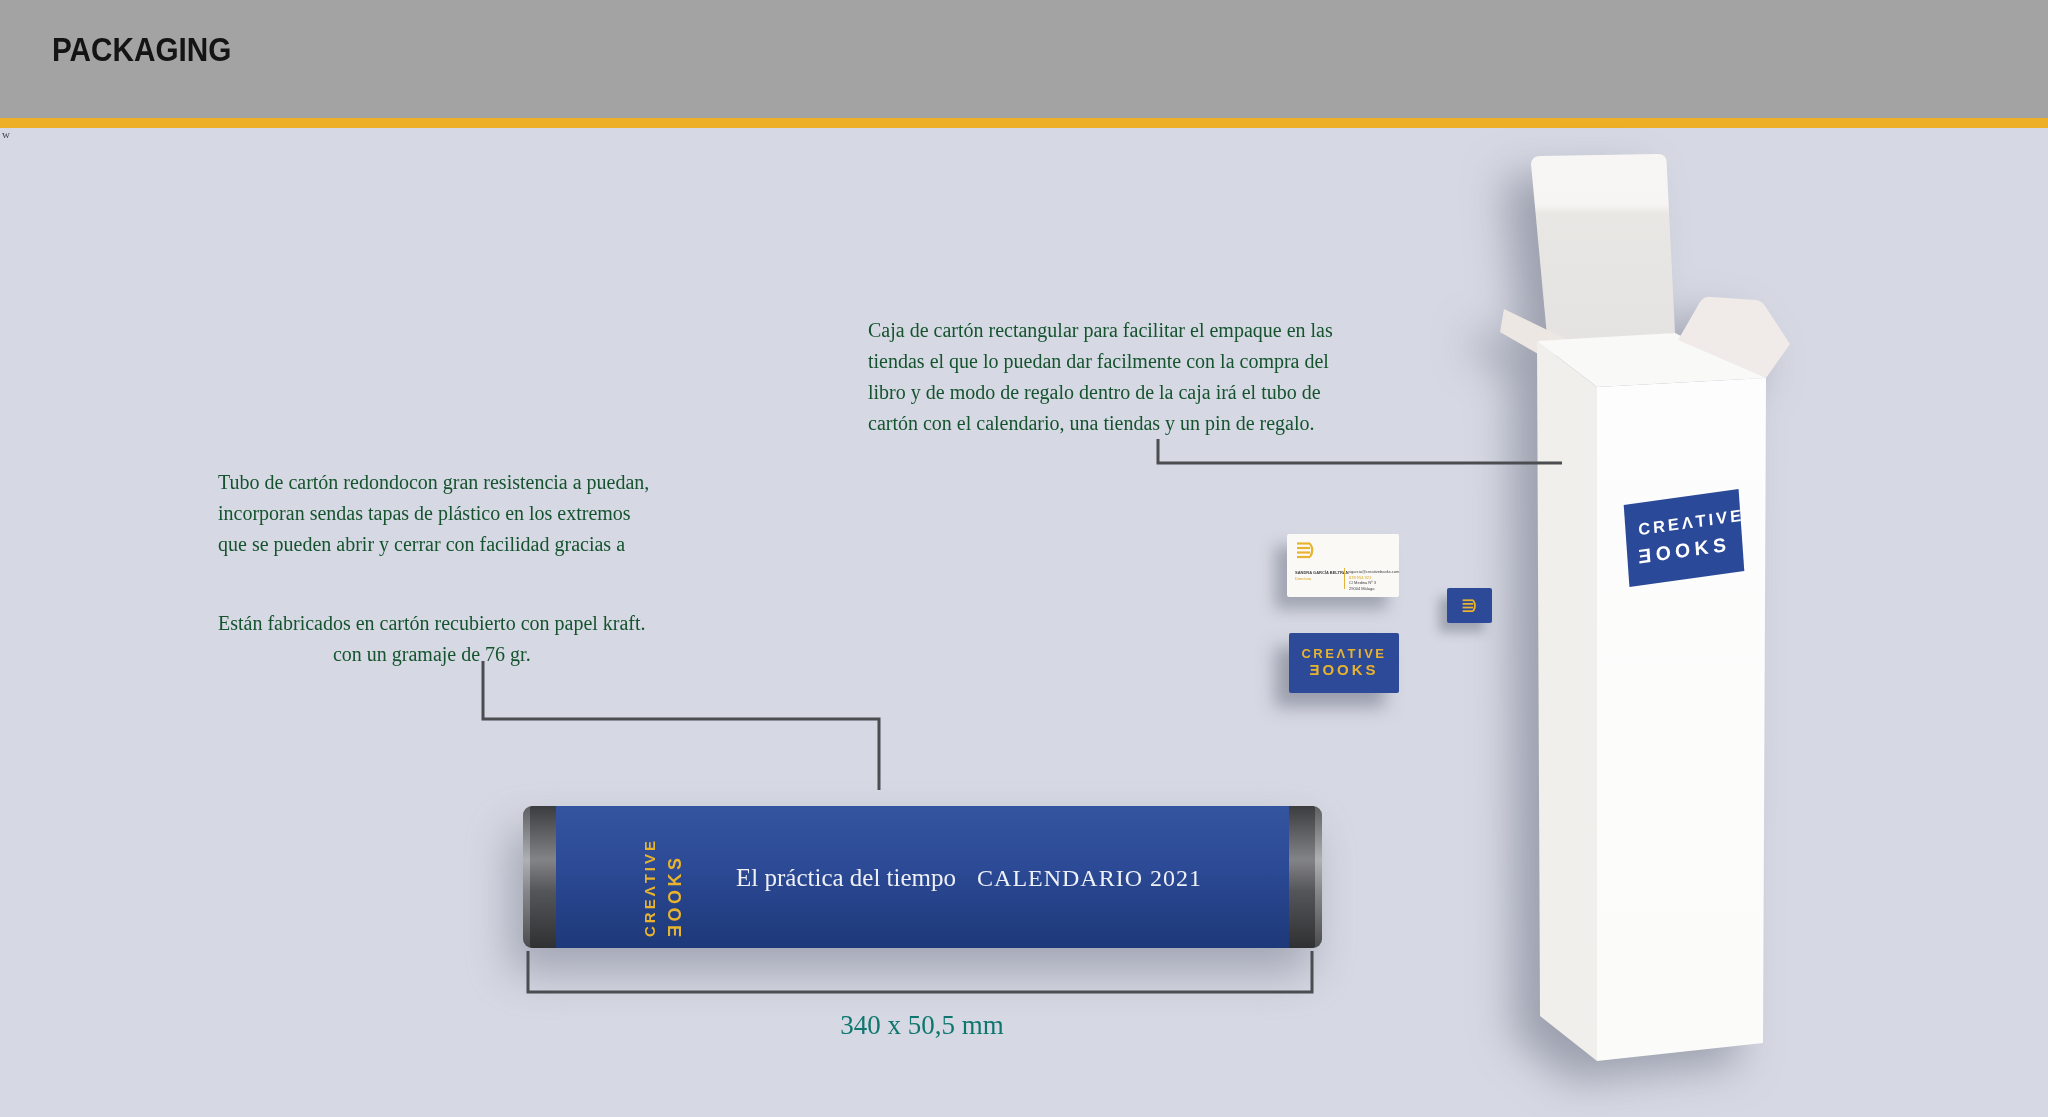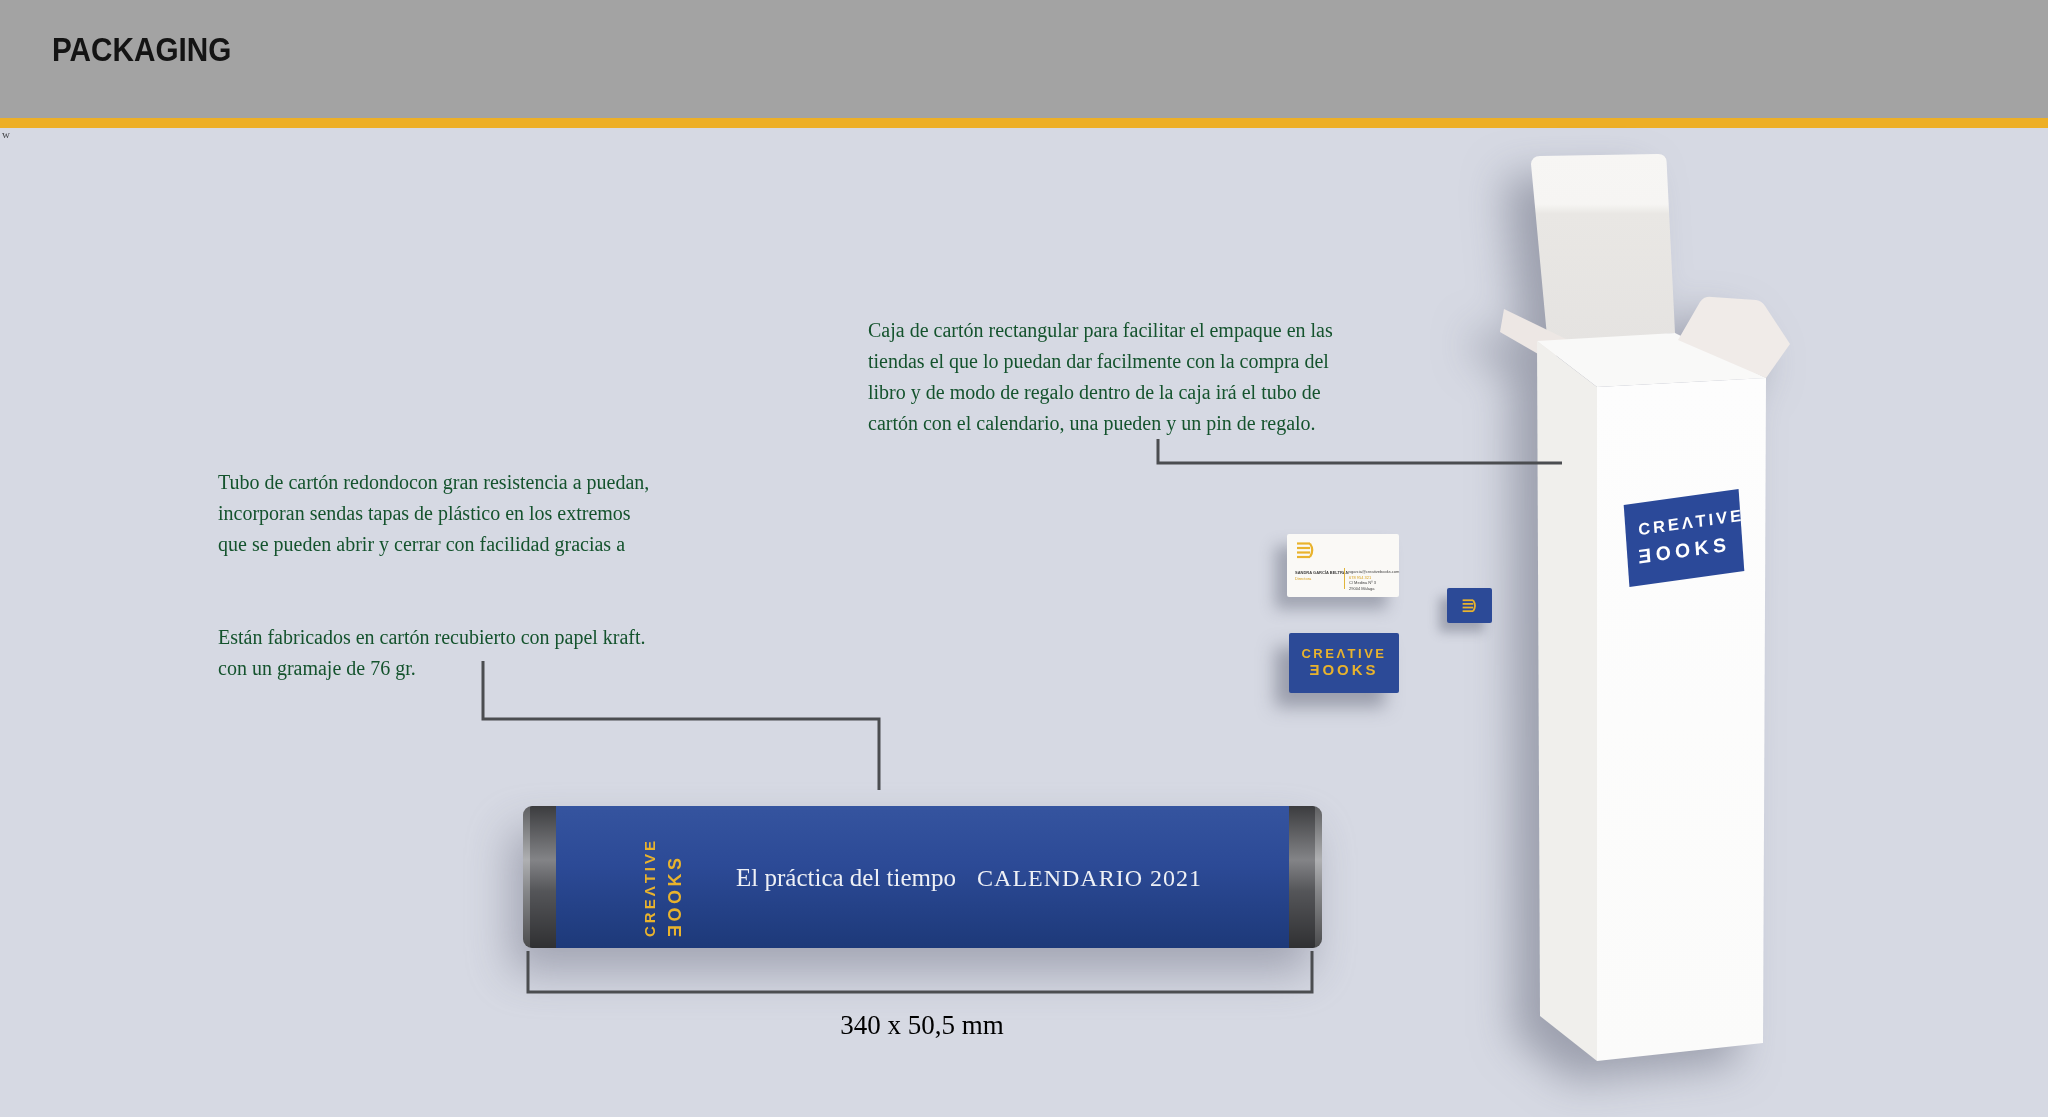--- a/index.html
+++ b/index.html
@@ -16,30 +16,30 @@
     font-size:33px;letter-spacing:0px;color:#141414;
     transform:scaleX(.9);transform-origin:left center;
   }
   .accent-bar{position:absolute;left:0;top:118px;width:2048px;height:10px;background:#edaf26;}
   .watermark{position:absolute;left:2px;top:128px;font-size:11px;color:#44464a;font-family:"Liberation Serif",serif;}
 
   
   .note{position:absolute;color:#14532d;font-size:20px;line-height:31px;margin-top:39px;}
   .note .note-line{white-space:nowrap;}
   .note-tube-1{left:218px;top:428px;}
-  .note-tube-2{left:218px;top:583px;}
+  .note-tube-2{left:218px;top:569px;text-align:center;}
   .note-box{left:868px;top:276px;}
 
   
   .overlay{position:absolute;left:0;top:0;width:2048px;height:1117px;pointer-events:none;z-index:30;}
   .overlay path{stroke:#4b4d50;stroke-width:3;fill:none;}
 
   .dimension-label{
     position:absolute;left:772px;top:1010px;width:300px;text-align:center;
-    color:#000000;font-size:27px;z-index:31;
+    color:#0f766e;font-size:27px;z-index:31;
   }
 
   
   .box-svg{
     position:absolute;left:1400px;top:130px;z-index:10;
     filter:drop-shadow(-26px 20px 20px rgba(99,103,122,.5));
   }
   .box-label-text{fill:#ffffff;font-family:"Liberation Sans",sans-serif;font-weight:bold;}
 
   
@@ -105,21 +105,21 @@
   </div>
   <div class="note note-tube-2">
     <div class="note-line">Están fabricados en cartón recubierto con papel kraft.</div>
     <div class="note-line">con un gramaje de 76 gr.</div>
   </div>
 
   <div class="note note-box">
     <div class="note-line">Caja de cartón rectangular para facilitar el empaque en las</div>
     <div class="note-line">tiendas el que lo puedan dar facilmente con la compra del</div>
     <div class="note-line">libro y de modo de regalo dentro de la caja irá el tubo de</div>
-    <div class="note-line">cartón con el calendario, una pueden y un pin de regalo.</div>
+    <div class="note-line">cartón con el calendario, una tiendas y un pin de regalo.</div>
   </div>
 
   <svg class="box-svg" width="560" height="987" viewBox="0 0 560 987">
     <defs>
       <linearGradient id="flapGrad" x1="0" y1="0" x2="0" y2="1">
         <stop offset="0" stop-color="#f7f6f4"></stop>
         <stop offset="0.26" stop-color="#f6f5f3"></stop>
         <stop offset="0.31" stop-color="#e9e7e4"></stop>
         <stop offset="1" stop-color="#e5e3e1"></stop>
       </linearGradient>

